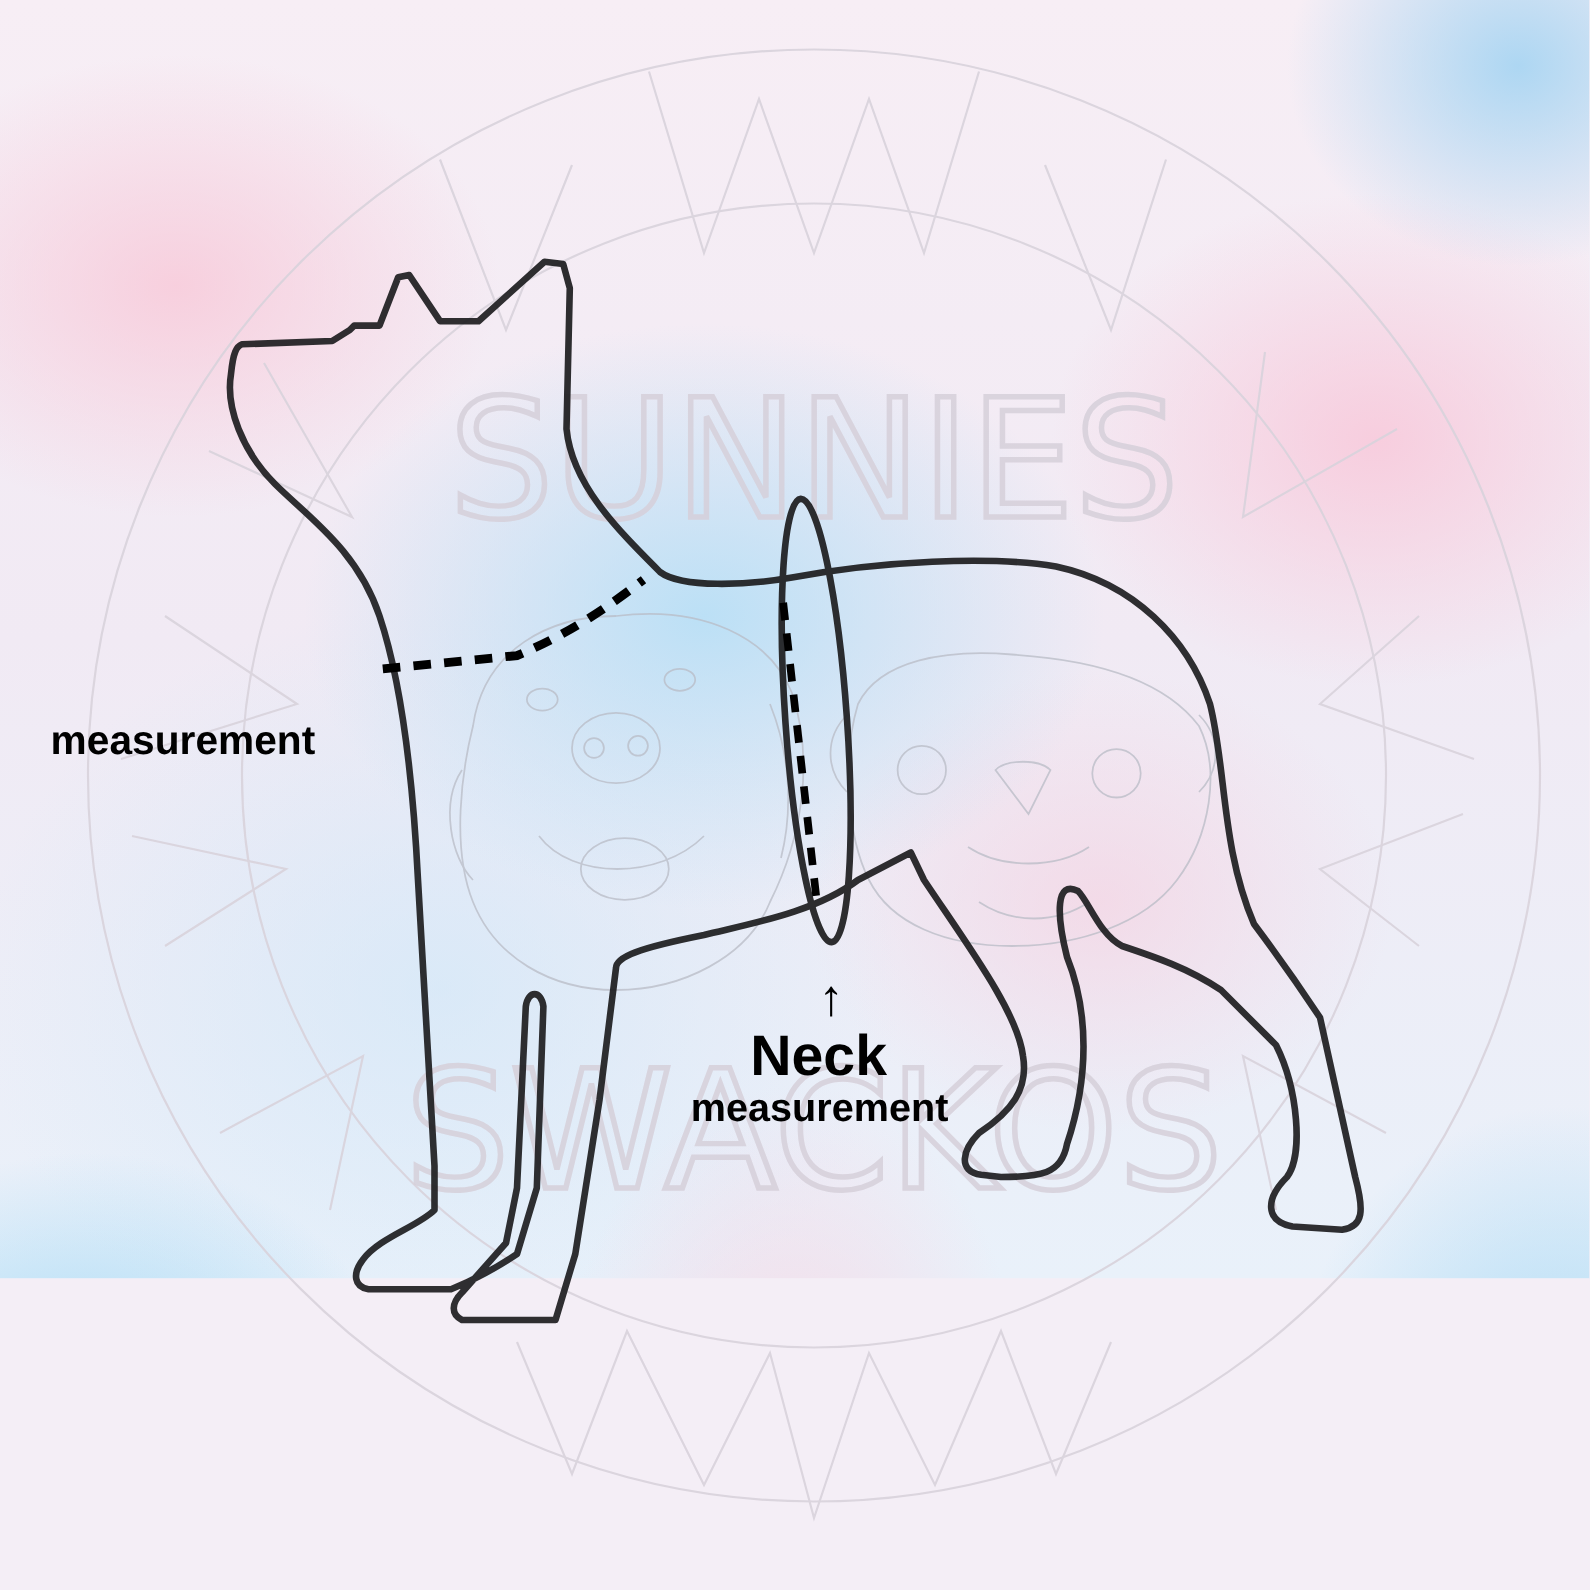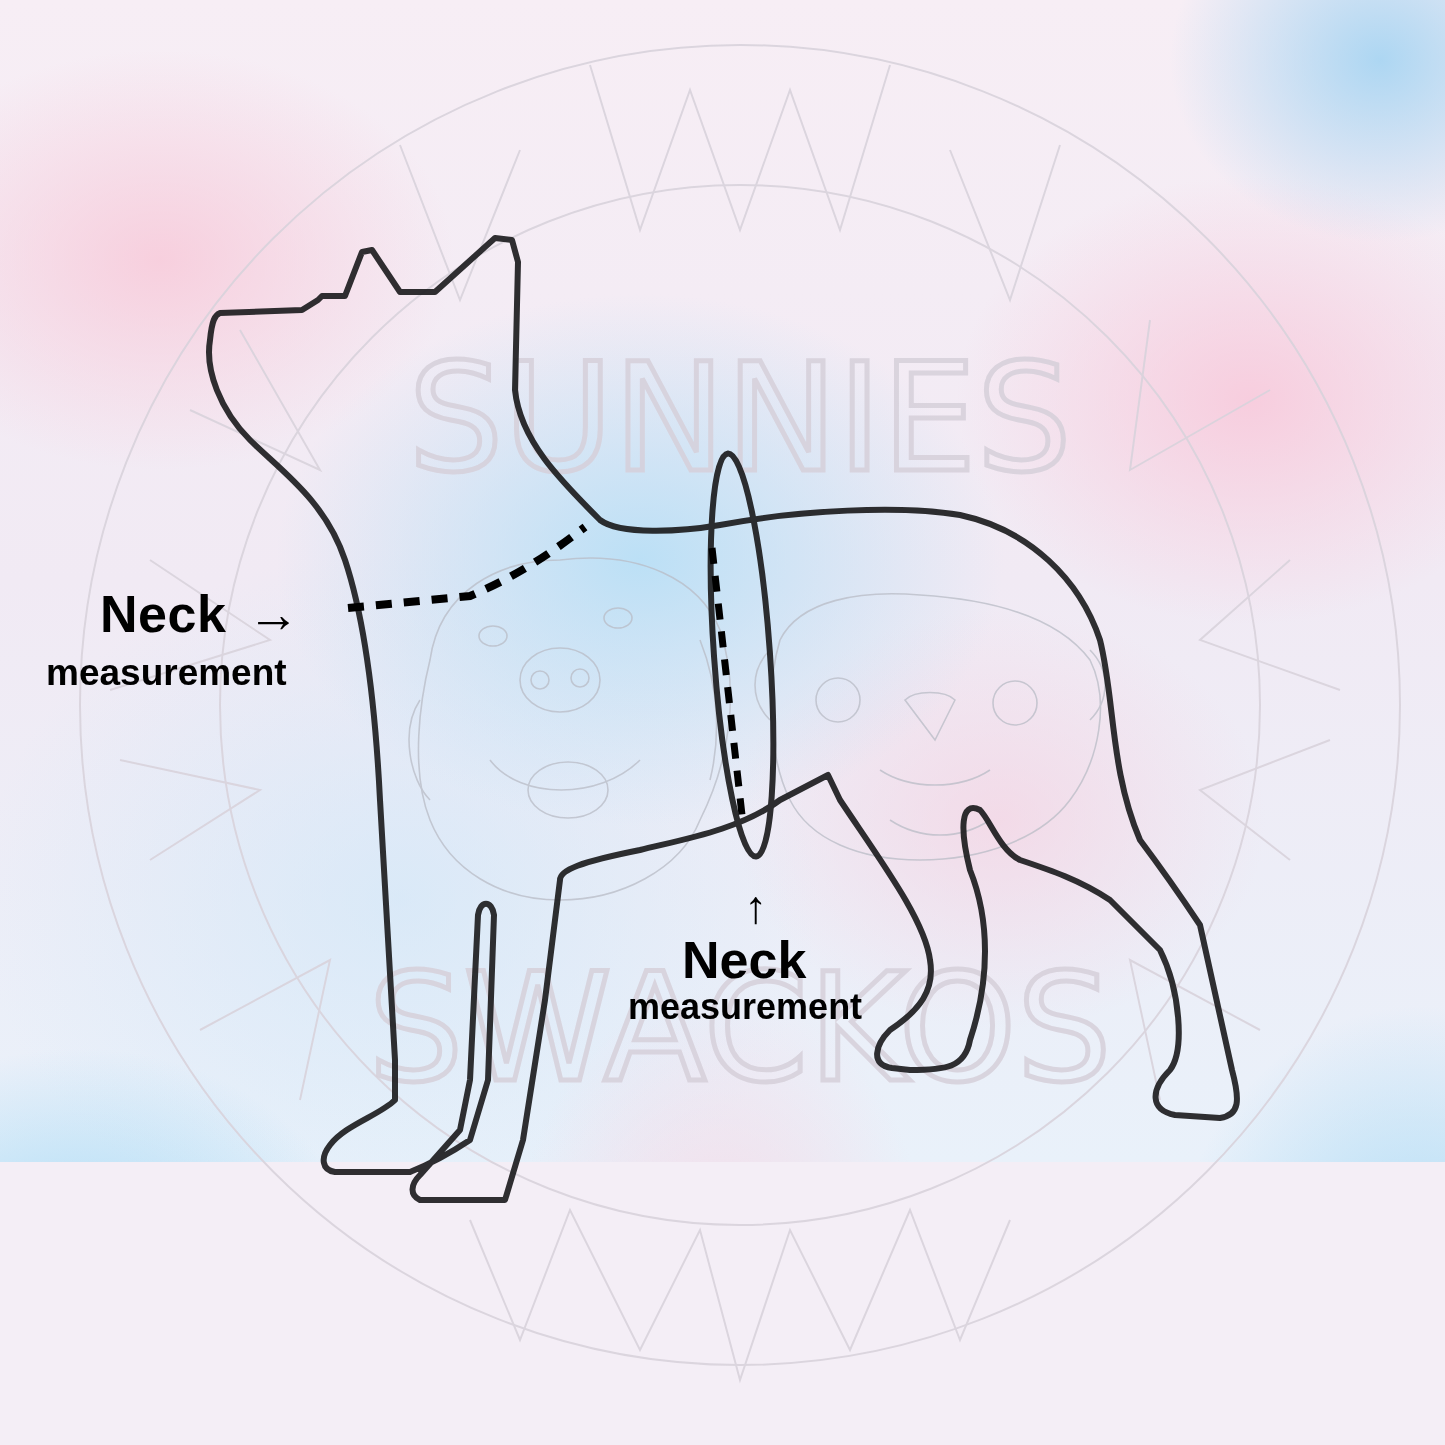--- a/index.html
+++ b/index.html
@@ -142,22 +142,18 @@
         C212,320 215,315 220,313 Z"></path>
 
       <ellipse cx="742" cy="655" rx="28" ry="202" transform="rotate(-4 742 655)"></ellipse>
     </g>
 
     <path d="M348,608 L470,596 C520,575 555,550 585,527" fill="none" stroke="#000" stroke-width="8" stroke-dasharray="16 12"></path>
 
     <path d="M712,548 L742,815" fill="none" stroke="#000" stroke-width="7" stroke-dasharray="16 12"></path>
   </svg>
 
-  <div class="label neck-title">
-    <span>Neck</span>
-    <span style="font-weight:400;margin-left:6px;">→</span>
-  </div>
   <div class="label neck-sub">measurement</div>
 
   <div class="label chest-arrow">↑</div>
   <div class="label chest-title">Neck</div>
   <div class="label chest-sub">measurement</div>
 </div>
 
 </body></html>

